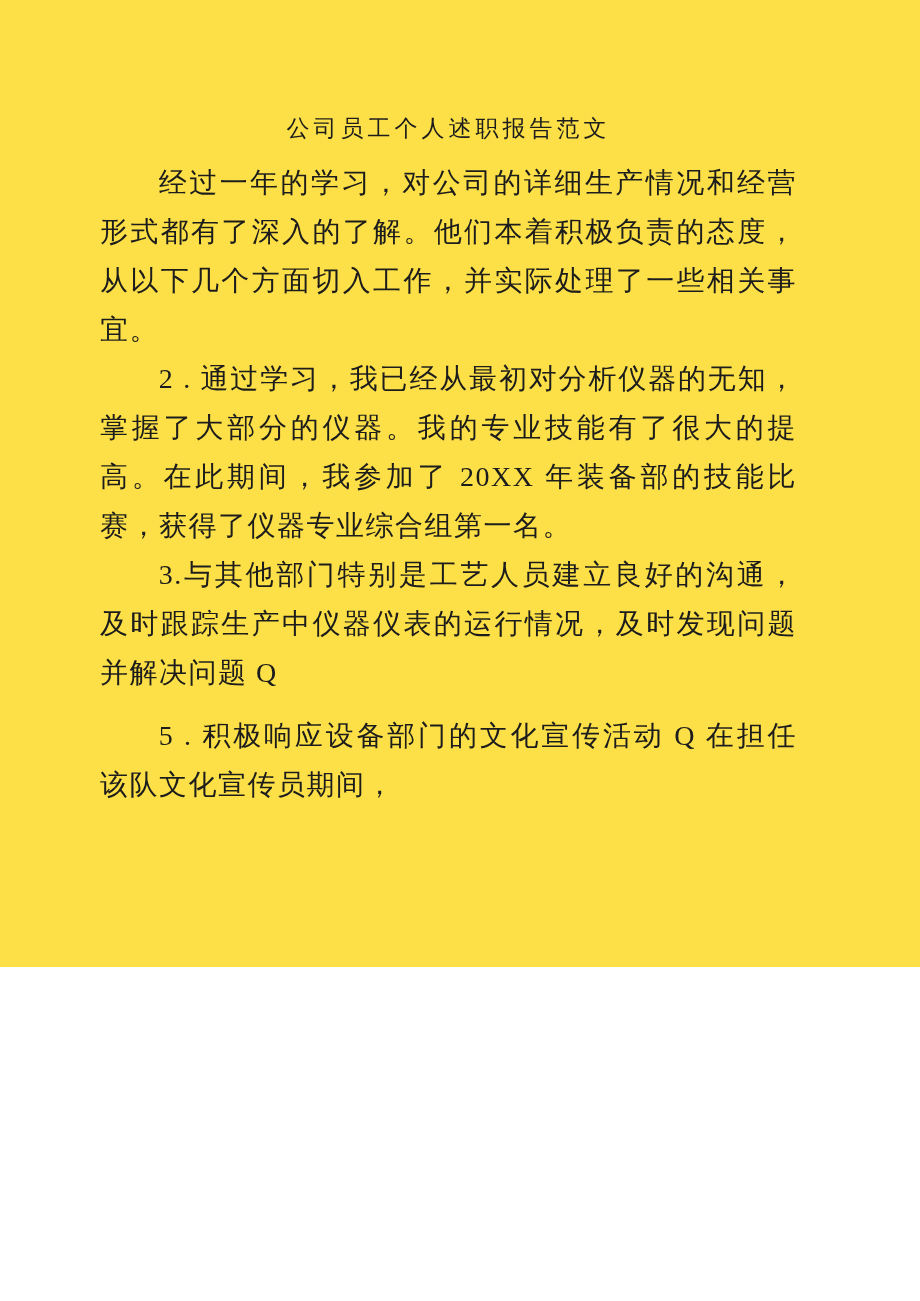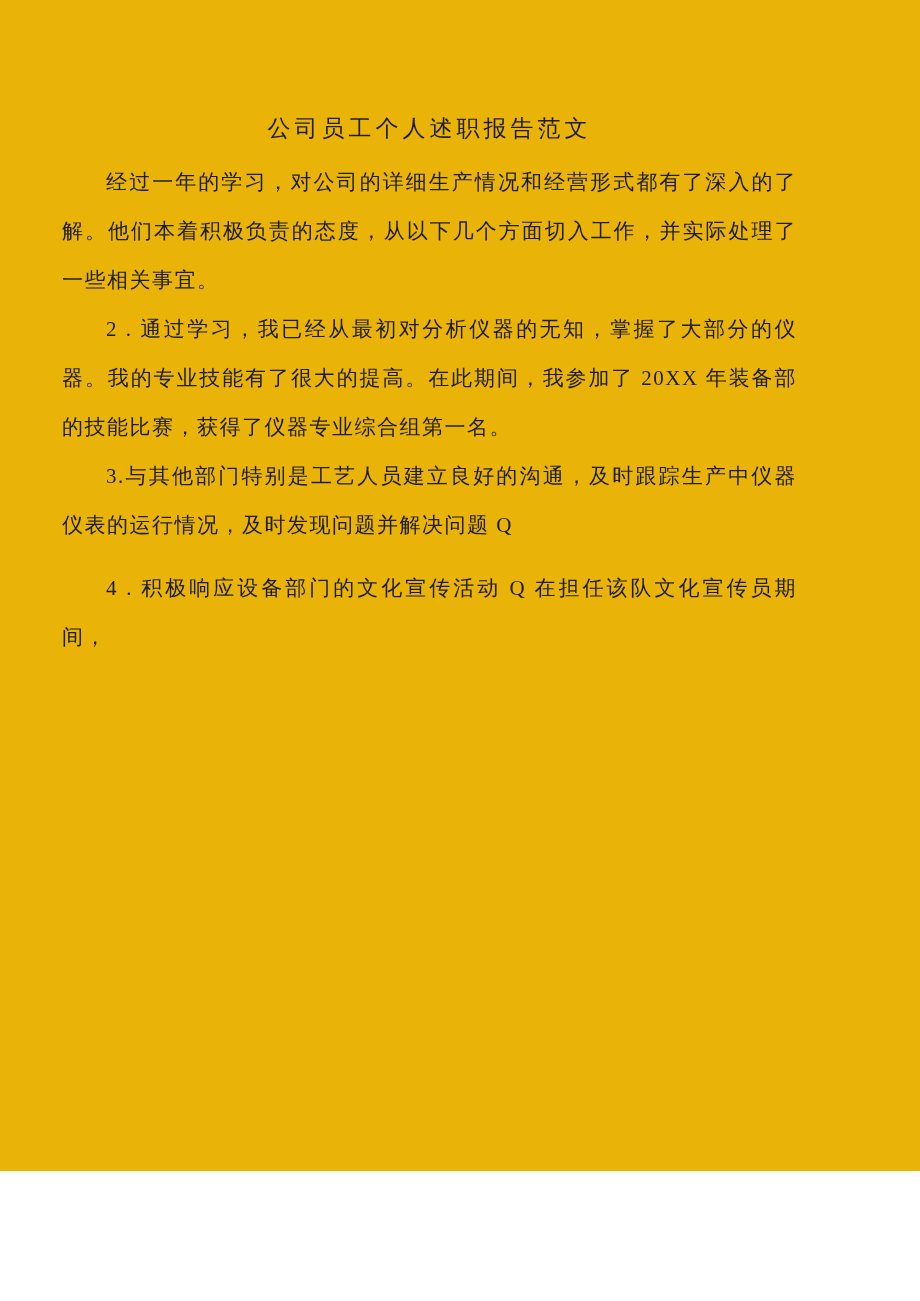--- a/index.html
+++ b/index.html
@@ -3,39 +3,39 @@
 <meta charset="utf-8">
 <style>
   html, body {
     margin: 0;
     padding: 0;
     background: #ffffff;
   }
   .page {
     position: relative;
     width: 920px;
-    height: 1171px;
+    height: 967px;
     box-sizing: border-box;
-    background: #eab308;
+    background: #fde047;
     color: #1c1c1c;
-    padding: 104px 123px 0 62px;
+    padding: 104px 123px 0 100px;
     font-family: "Liberation Serif", "DejaVu Serif", serif;
     overflow: hidden;
   }
   .doc-title {
     font-size: 23px;
     font-weight: normal;
     text-align: center;
     letter-spacing: 4px;
     line-height: 49px;
     margin: 0 0 5px 0;
     text-indent: 0;
   }
   .para {
-    font-size: 21px;
+    font-size: 28px;
     line-height: 49px;
     letter-spacing: 1.5px;
     text-align: justify;
     text-indent: 2.1em;
     margin: 0;
     word-break: break-all;
   }
   .para.spaced {
     margin-top: 14px;
   }
@@ -48,14 +48,14 @@
 
   <p class="para">经过一年的学习，对公司的详细生产情况和经营形式都有了深入的了解。他们本着积极负责的态度，从以下几个方面切入工作，并实际处理了一些相关事宜。</p>
 
 
 
 
   <p class="para">2 . 通过学习，我已经从最初对分析仪器的无知，掌握了大部分的仪器。我的专业技能有了很大的提高。在此期间，我参加了 20XX 年装备部的技能比赛，获得了仪器专业综合组第一名。</p>
 
   <p class="para">3.与其他部门特别是工艺人员建立良好的沟通，及时跟踪生产中仪器仪表的运行情况，及时发现问题并解决问题 Q</p>
 
-  <p class="para spaced">4 . 积极响应设备部门的文化宣传活动 Q 在担任该队文化宣传员期间，</p>
+  <p class="para spaced">5 . 积极响应设备部门的文化宣传活动 Q 在担任该队文化宣传员期间，</p>
 </div>
 
 </body></html>

